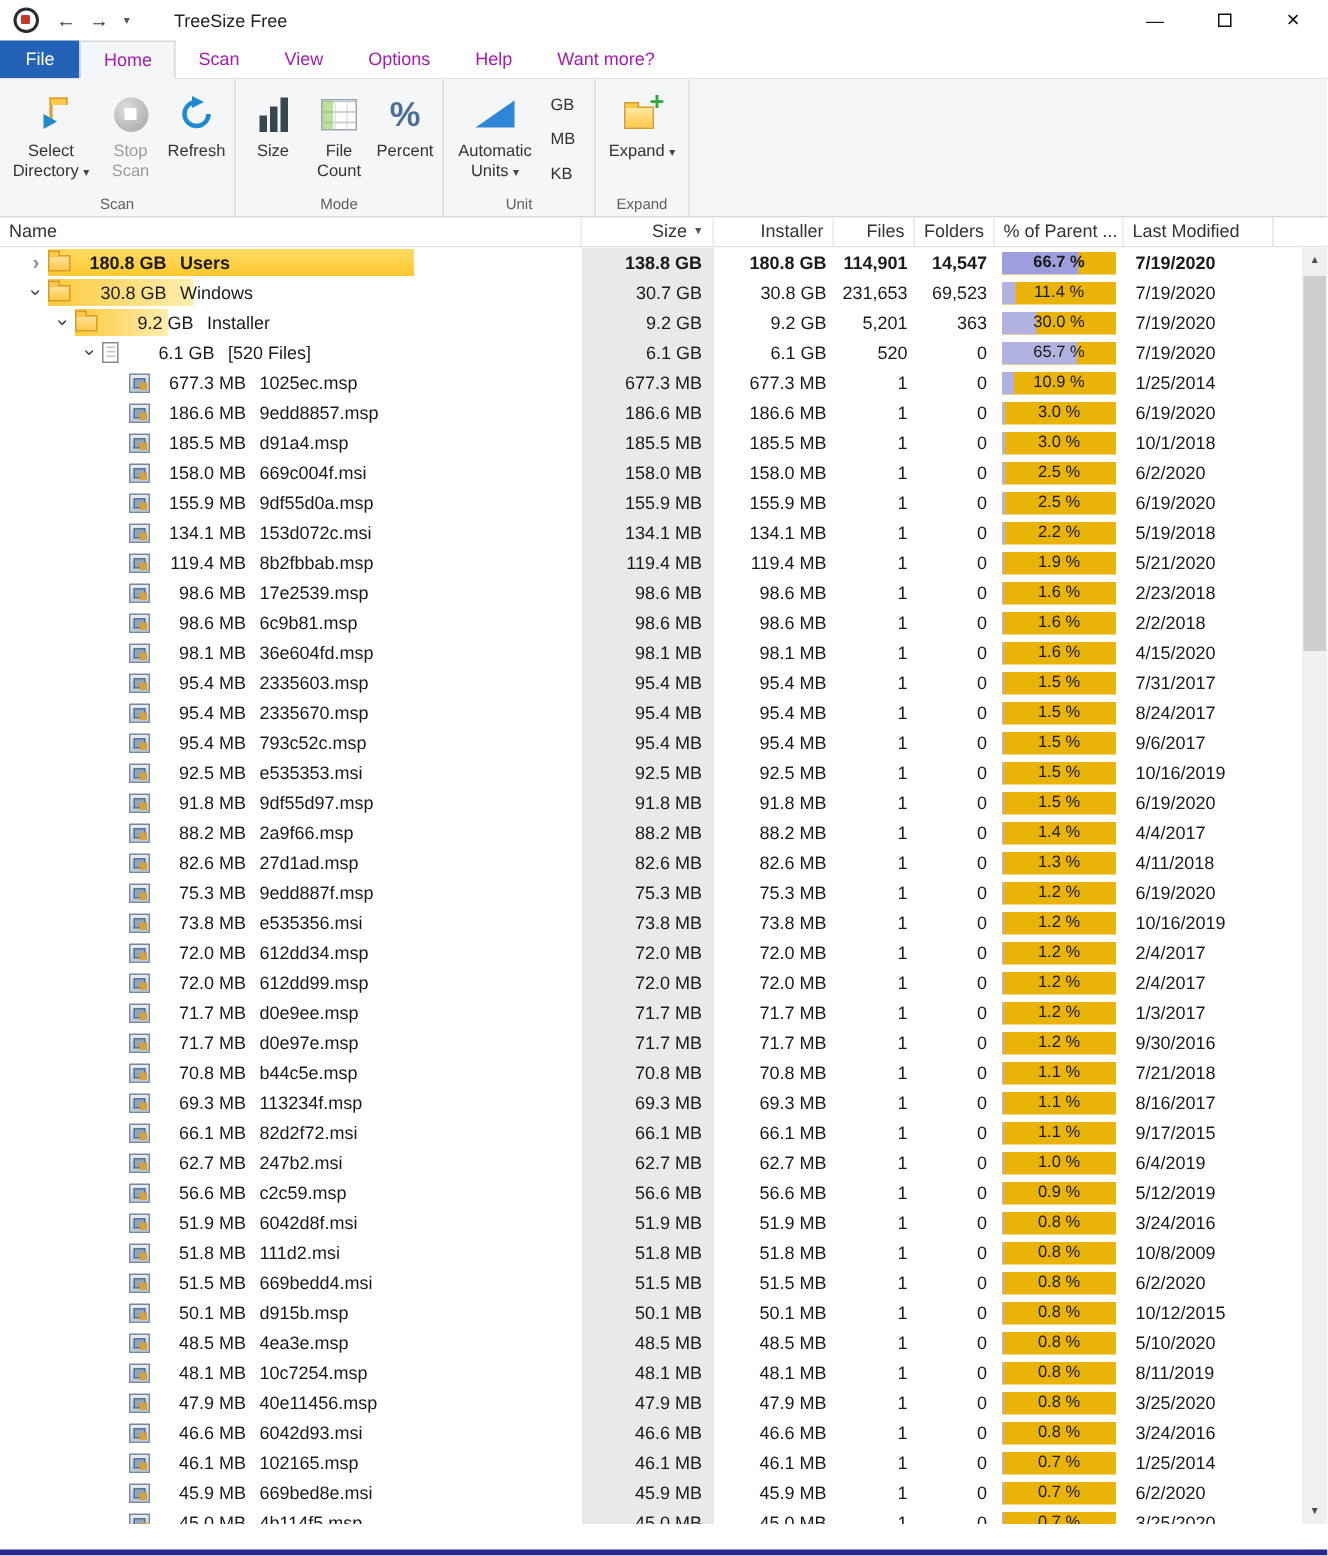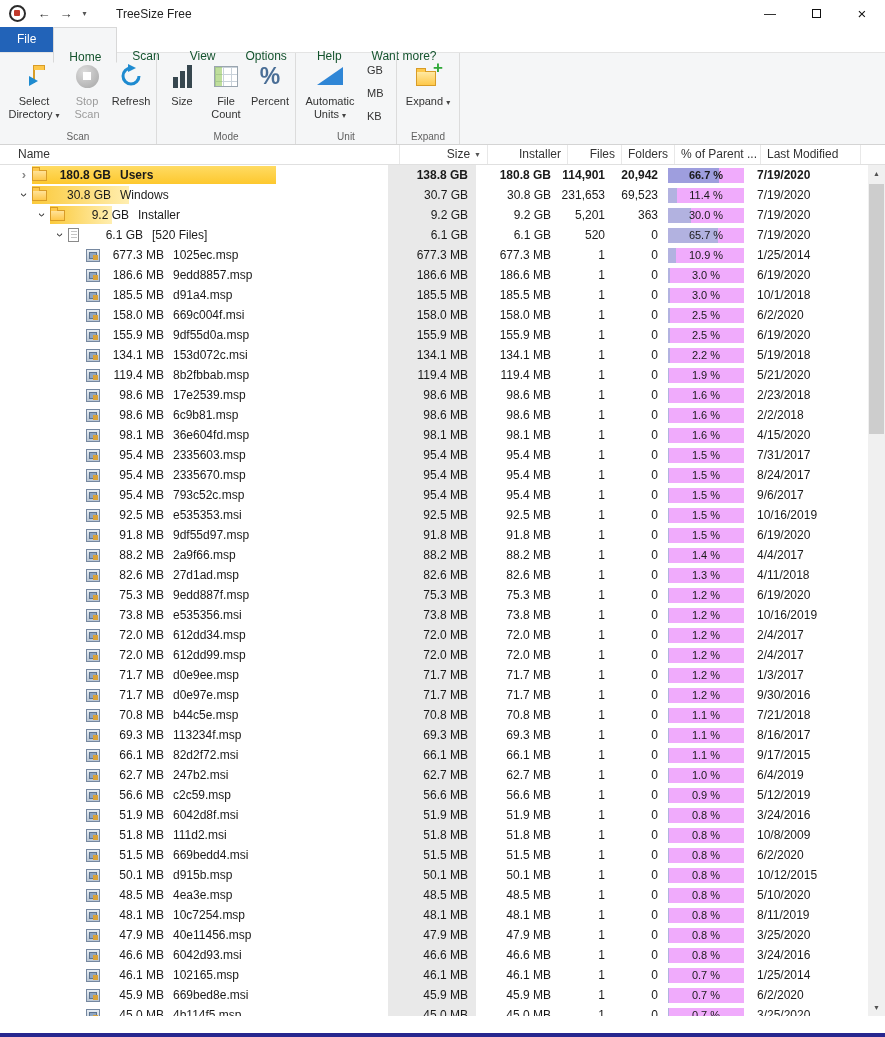--- a/index.html
+++ b/index.html
@@ -13,21 +13,21 @@
   .logo::after { content:""; position:absolute; left:3px; top:3px; width:6px; height:6px; background:#c0392b; border-radius:1px; }
   .qatbtn { width:22px; height:24px; border:none; background:transparent; font-size:13px; color:#333; text-align:center; line-height:24px; }
   .qatbtn.sm { width:15px; font-size:8px; color:#555; }
   .win-title { margin-left:24px; font-size:12px; color:#222; }
   .win-controls { margin-left:auto; display:flex; height:27px; }
   .win-controls button { width:46px; height:27px; border:none; background:#fff; font-size:12px; color:#111; display:flex; align-items:center; justify-content:center; }
   .maxbox { width:9px; height:9px; border:1px solid #111; display:inline-block; }
 
   
   .tabs { height:26px; display:flex; background:#fff; border-bottom:1px solid #e4e4e4; }
-  .tab { padding:17px 15px; line-height:25px; font-size:12px; color:#14532d; white-space:nowrap; }
+  .tab { padding:0 15px; line-height:25px; font-size:12px; color:#a21caf; white-space:nowrap; }
   .tab.file { background:#2263b8; color:#fff; padding:0 17px; }
   .tab.active { background:#f5f6f7; border:1px solid #d8d8d8; border-bottom:1px solid #f5f6f7; margin-bottom:-1px; }
 
   
   .ribbon { height:92px; background:#f5f6f7; border-bottom:1px solid #d4d4d4; display:flex; align-items:stretch; }
   .rgroup { position:relative; display:flex; align-items:flex-start; padding:2px 3px 16px 3px; border-right:1px solid #dcdcdc; }
   .rgroup-label { position:absolute; left:0; right:0; bottom:2px; text-align:center; font-size:10px; color:#5f5f5f; }
   .rbtn { width:56px; min-height:72px; padding-top:5px; border:1px solid transparent; display:flex; flex-direction:column; align-items:center; font-size:11px; line-height:13px; color:#333; text-align:center; background:transparent; }
   .rbtn.wide { width:62px; }
   .rbtn.narrow { width:44px; }
@@ -50,21 +50,21 @@
   .pct-glyph { font-size:23px; font-weight:bold; color:#4a6e96; }
   .tri-icon { width:0; height:0; border-left:26px solid transparent; border-bottom:18px solid #2f86d6; }
   .unit-stack { display:flex; flex-direction:column; margin:4px 2px 0 2px; }
   .unit-stack .unitbtn { width:28px; height:23px; font-size:11px; color:#333; text-align:left; line-height:23px; padding-left:4px; background:transparent; border:none; }
   .expand-icon { position:relative; width:24px; height:19px; }
   .expand-icon .xfolder { position:absolute; left:0; bottom:0; width:20px; height:15px; background:linear-gradient(#ffe9a2,#fec84a); border:1px solid #d89c27; }
   .expand-icon .xfolder::before { content:""; position:absolute; left:-1px; top:-4px; width:8px; height:3px; background:#fec84a; border:1px solid #d89c27; border-bottom:none; }
   .expand-icon .plus { position:absolute; right:-3px; top:-8px; color:#2fa838; font-size:17px; font-weight:bold; line-height:17px; }
 
   
-  .thead { height:20px; display:flex; background:#fff; border-bottom:1px solid #e0e0e0; font-size:12px; color:#333;padding-left:12px; }
+  .thead { height:20px; display:flex; background:#fff; border-bottom:1px solid #e0e0e0; font-size:12px; color:#333; }
   .th { border-right:1px solid #e8e8e8; line-height:19px; padding:0 6px; white-space:nowrap; overflow:hidden; }
   .th.c-name { width:388px; }
   .th.c-size { width:88px; display:flex; justify-content:flex-end; align-items:center; gap:4px; }
   .th.c-alloc { width:80px; text-align:right; }
   .th.c-files { width:54px; text-align:right; }
   .th.c-folders { width:53px; text-align:right; }
   .th.c-pct { width:86px; }
   .th.c-mod { width:100px; }
   .th.c-fill { flex:1; border-right:none; }
   .sort-caret { font-size:7px; color:#555; }
@@ -89,21 +89,21 @@
   .installer-icon::before { content:""; position:absolute; left:2px; top:2px; width:6px; height:5px; background:#8fa5c0; border:1px solid #5d7490; }
   .installer-icon::after { content:""; position:absolute; right:1px; bottom:1px; width:5px; height:5px; background:#d8a23a; }
   .rsize { width:64px; text-align:right; white-space:nowrap; position:relative; z-index:1; }
   .rname { margin-left:9px; white-space:nowrap; position:relative; z-index:1; }
   .cell { white-space:nowrap; }
   .size-cell { width:88px; text-align:right; padding-right:8px; }
   .alloc-cell { width:80px; text-align:right; padding-right:5px; }
   .files-cell { width:54px; text-align:right; padding-right:5px; }
   .folders-cell { width:53px; text-align:right; padding-right:5px; }
   .pct-cell { width:86px; padding:0 5px; }
-  .pct-bar { display:block; position:relative; height:15px; background:#f0abfc; overflow:hidden; }
+  .pct-bar { display:block; position:relative; height:15px; background:#eab308; overflow:hidden; }
   .pct-fill { position:absolute; left:0; top:0; bottom:0; background:#b2b2e0; }
   .row.bold .pct-fill { background:#9e9ede; }
   .pct-label { position:absolute; left:0; right:0; text-align:center; font-size:11px; line-height:15px; }
   .mod-cell { width:100px; padding-left:8px; }
 
   
   .scrollbar { position:absolute; right:0; top:165px; width:17px; height:851px; background:#f0f0f0; z-index:5; }
   .sb-arrow { height:17px; text-align:center; font-size:7px; color:#515151; line-height:17px; }
   .sb-arrow.down { position:absolute; bottom:0; left:0; right:0; }
   .sb-thumb { position:absolute; left:1px; right:1px; top:19px; height:250px; background:#cdcdcd; }
@@ -249,21 +249,21 @@
       <span class="indent" style="width: 16px;"></span>
       <span class="chev">›</span>
       <span class="folder-icon" style="display: inline-block;"></span>
 
       <span class="rsize">180.8 GB</span>
       <span class="rname">Users</span>
     </div>
     <div class="cell size-cell">138.8 GB</div>
     <div class="cell alloc-cell">180.8 GB</div>
     <div class="cell files-cell">114,901</div>
-    <div class="cell folders-cell">20,942</div>
+    <div class="cell folders-cell">14,547</div>
     <div class="cell pct-cell">
       <span class="pct-bar">
         <span class="pct-fill" style="width: 66.7%;"></span>
         <span class="pct-label">66.7 %</span>
       </span>
     </div>
     <div class="cell mod-cell">7/19/2020</div>
   </div>
       <div class="row">
     <div class="name-cell">

